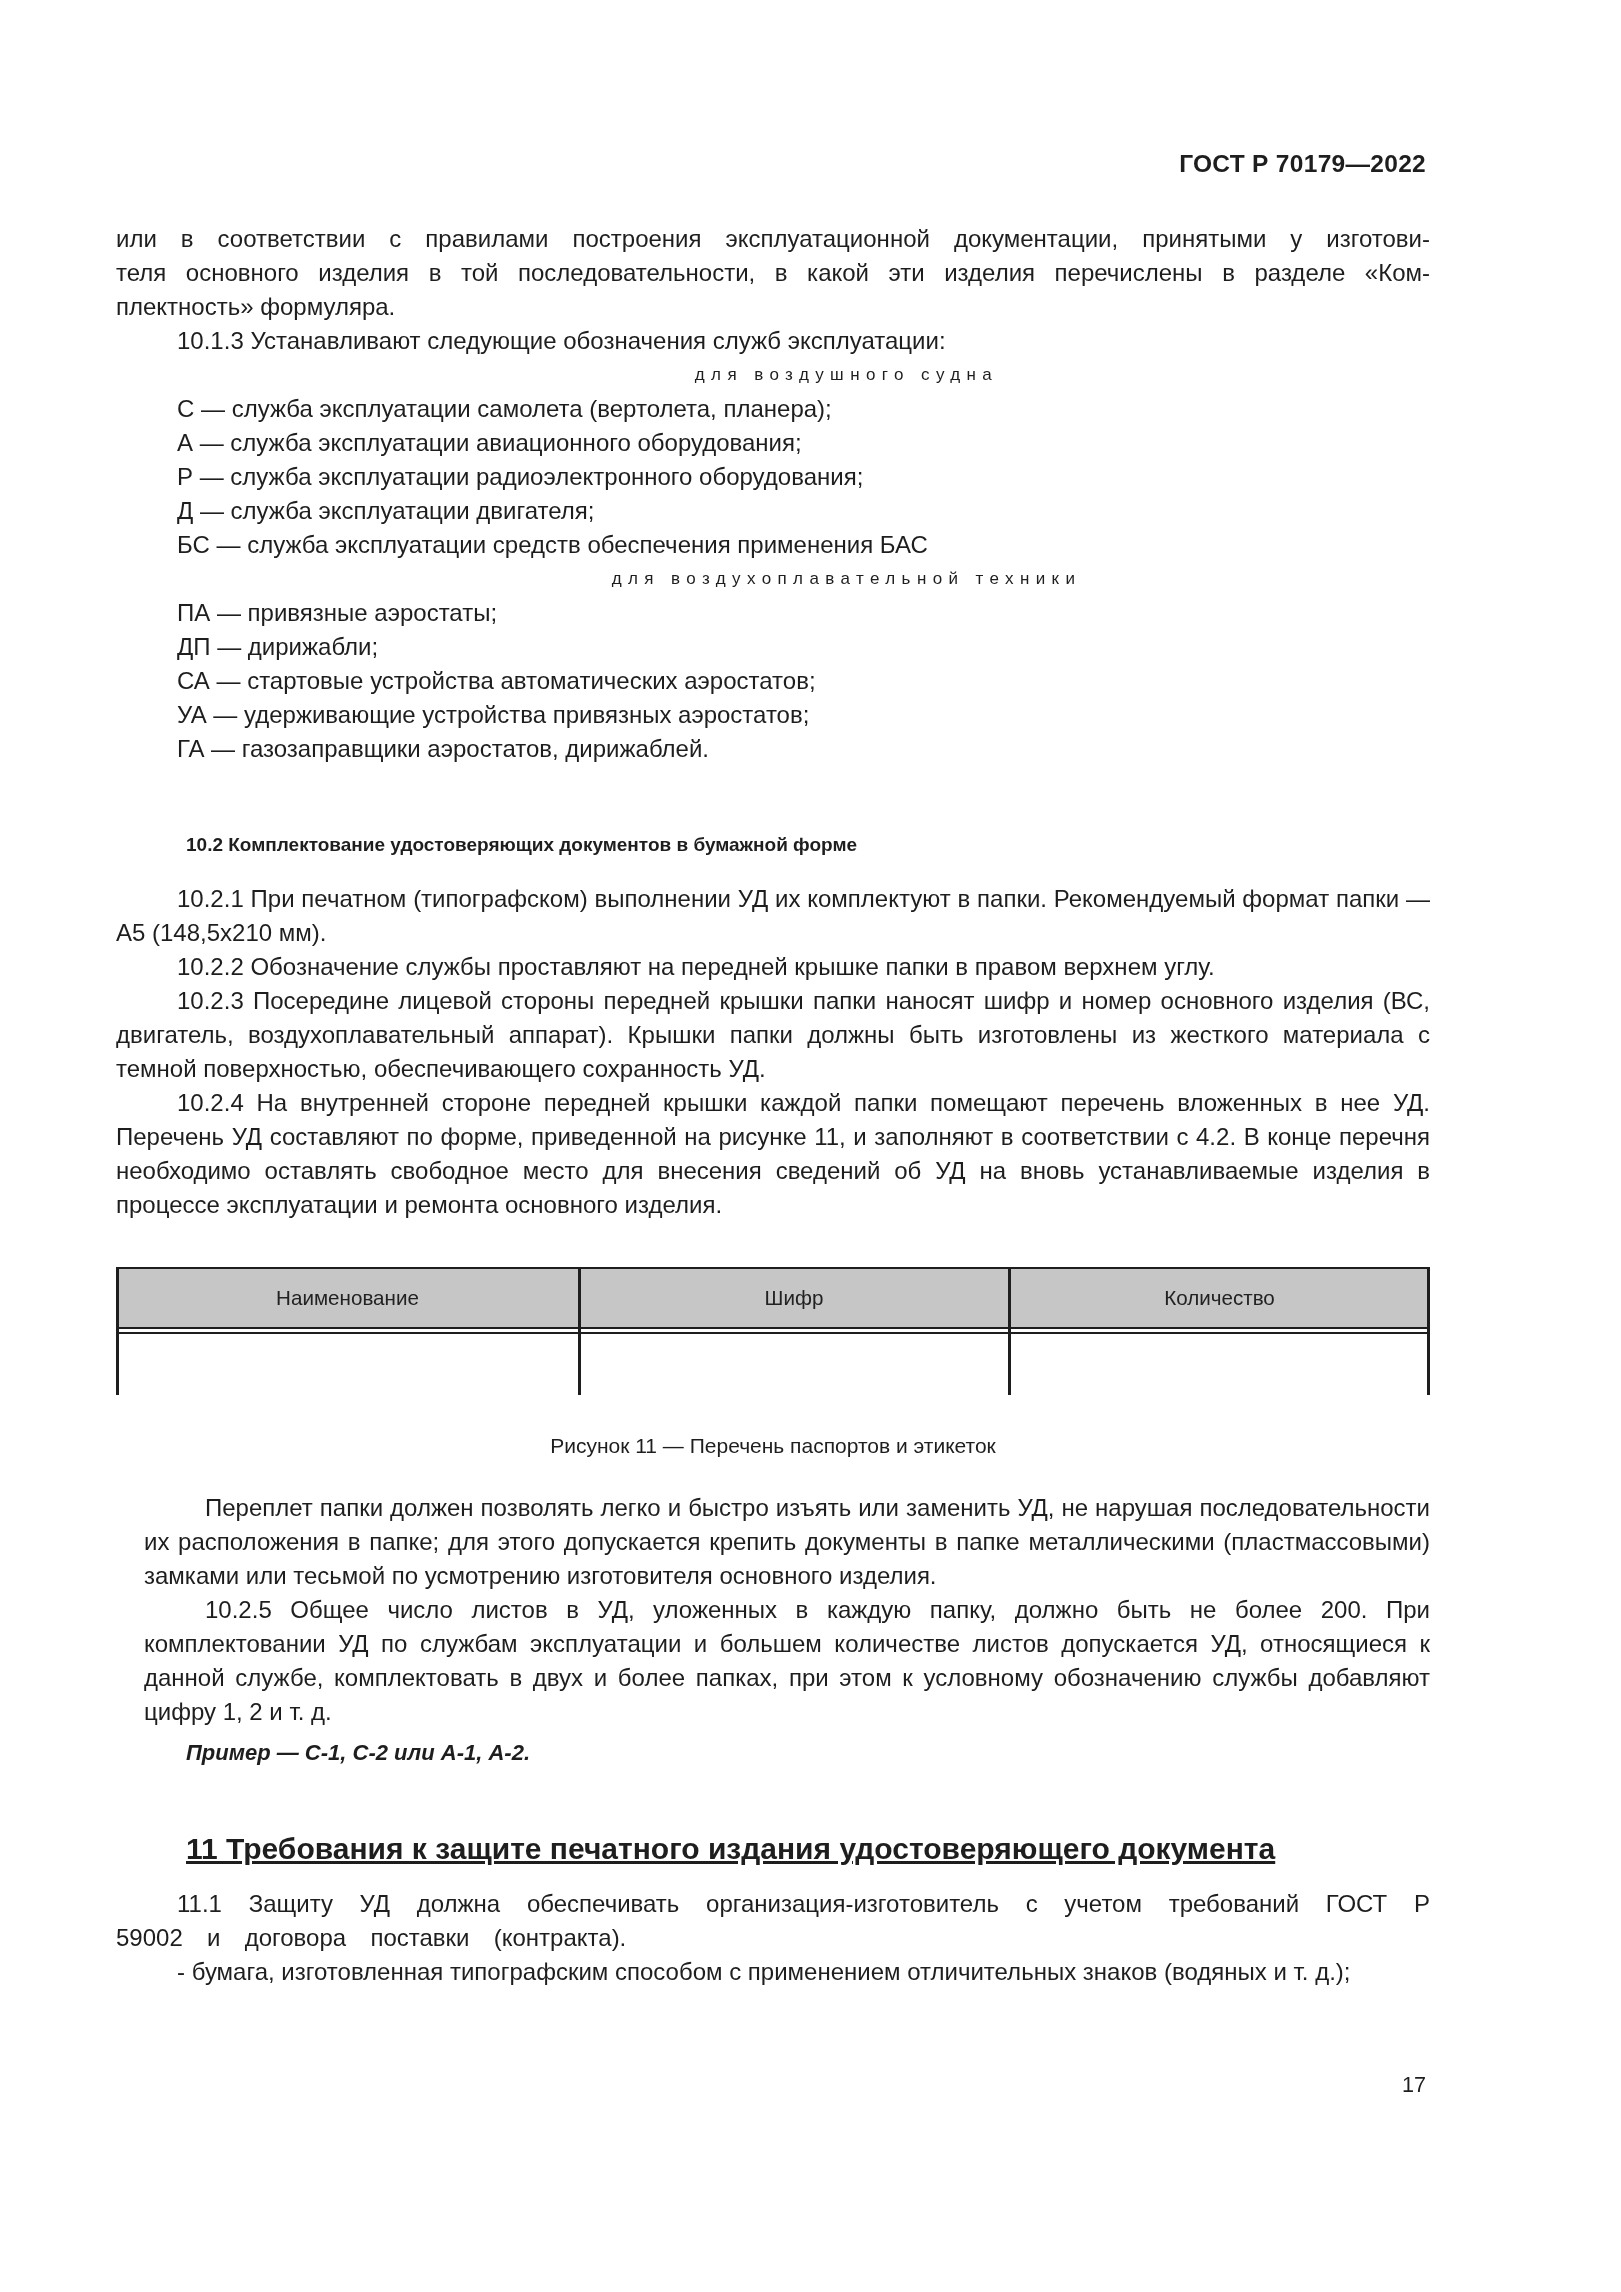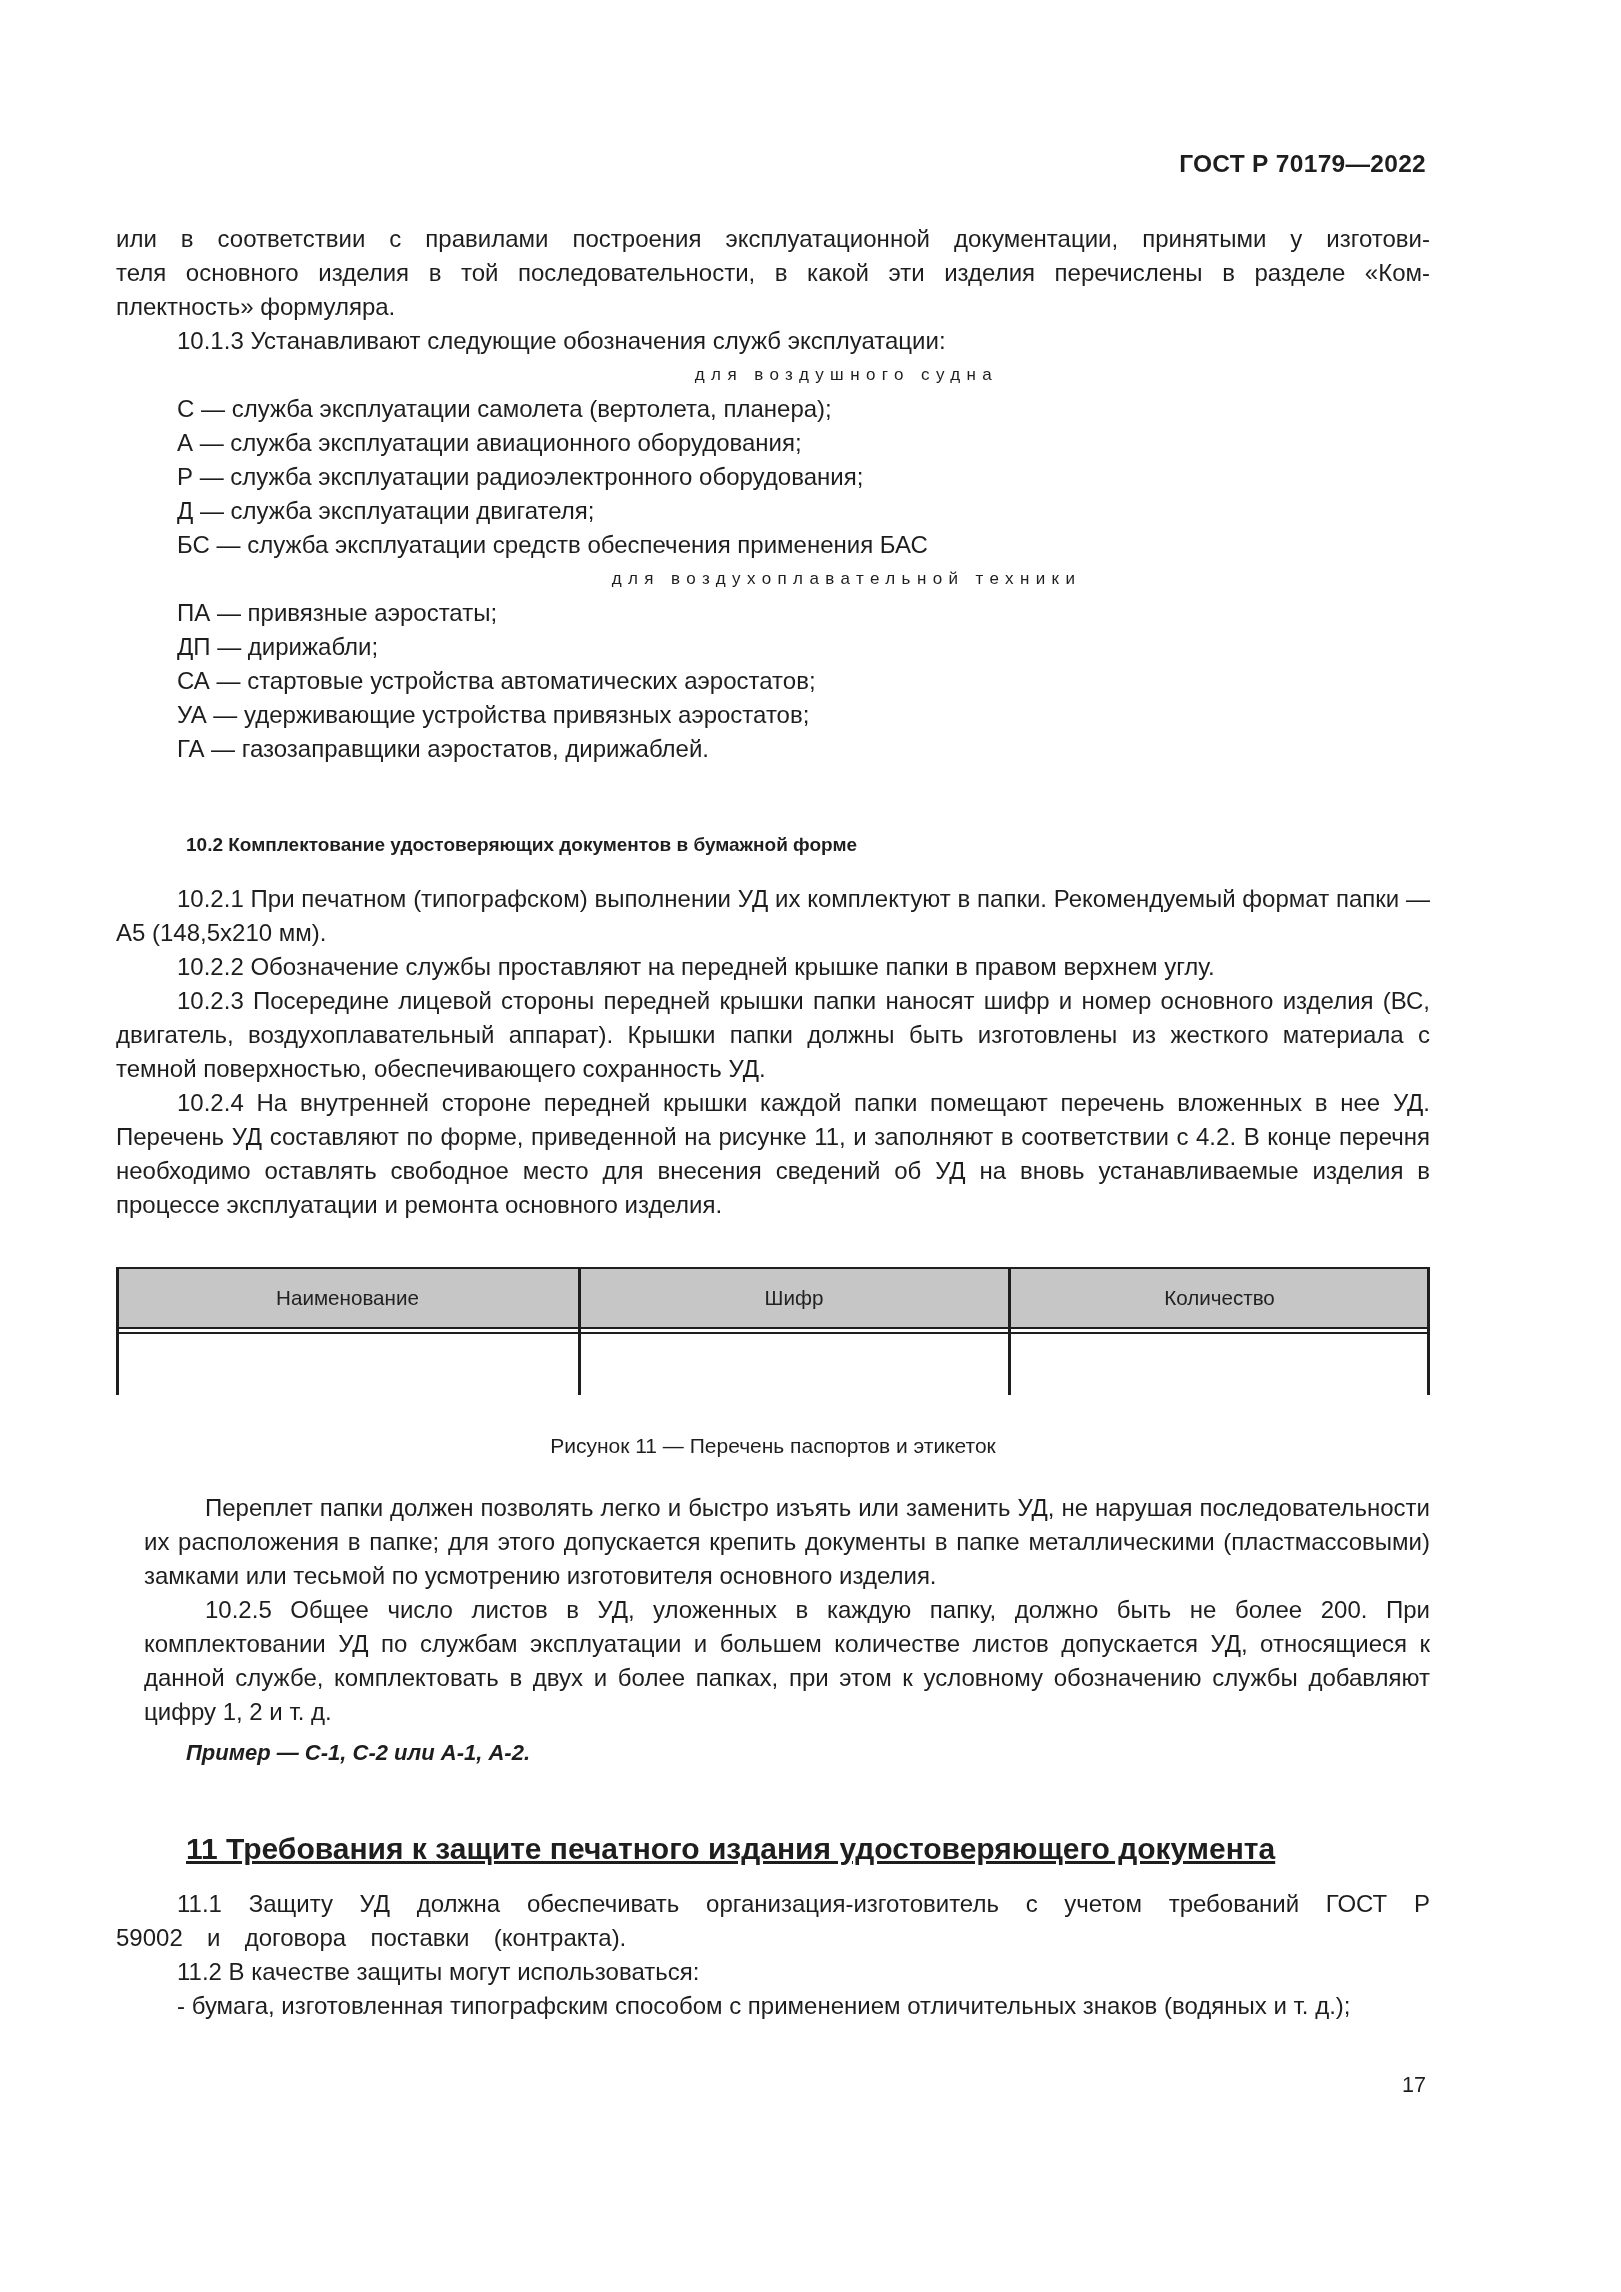--- a/index.html
+++ b/index.html
@@ -80,19 +80,18 @@
     <p class="indent">Переплет папки должен позволять легко и быстро изъять или заменить УД, не нарушая последовательности их расположения в папке; для этого допускается крепить документы в папке металлическими (пластмассовыми) замками или тесьмой по усмотрению изготовителя основного изделия.</p>
     <p class="indent">10.2.5 Общее число листов в УД, уложенных в каждую папку, должно быть не более 200. При комплектовании УД по службам эксплуатации и большем количестве листов допускается УД, относящиеся к данной службе, комплектовать в двух и более папках, при этом к условному обозначению службы добавляют цифру 1, 2 и т. д.</p>
   </div>
 
   <div class="example" style="top:1740px;">Пример — С-1, С-2 или А-1, А-2.</div>
 
   <div class="h1" style="top:1832px;">11 Требования к защите печатного издания удостоверяющего документа</div>
 
   <div class="std" style="top:1887px;">
     <p class="indent" style="word-spacing:17.6px;">11.1 Защиту УД должна обеспечивать организация-изготовитель с учетом требований ГОСТ Р 59002 и договора поставки (контракта).</p>
-    <p class="indent">11.2 В качестве защиты могут использоваться:</p>
     <p class="indent">- бумага, изготовленная типографским способом с применением отличительных знаков (водяных и т. д.);</p>
   </div>
 
   <div class="page-num">17</div>
 </div>
 
 
 </body></html>

